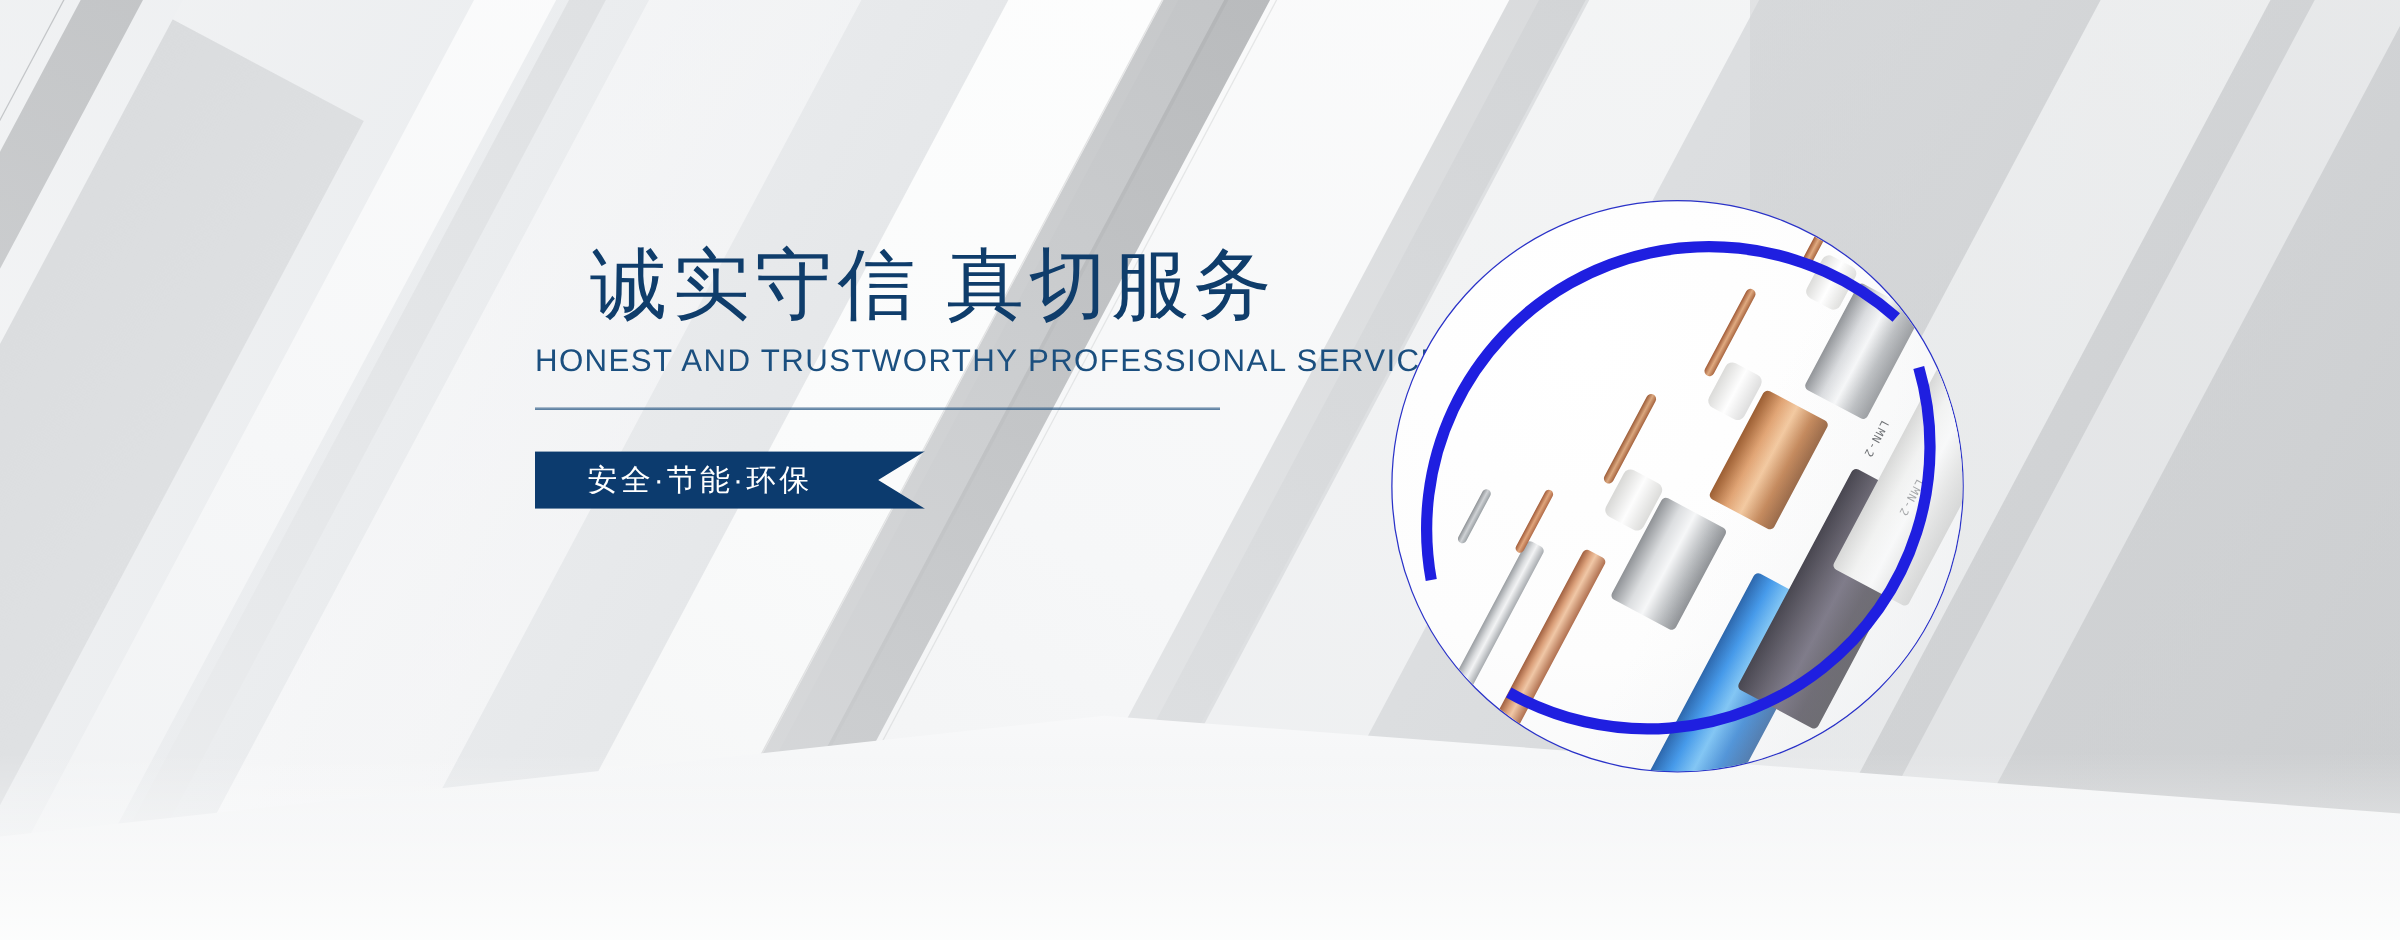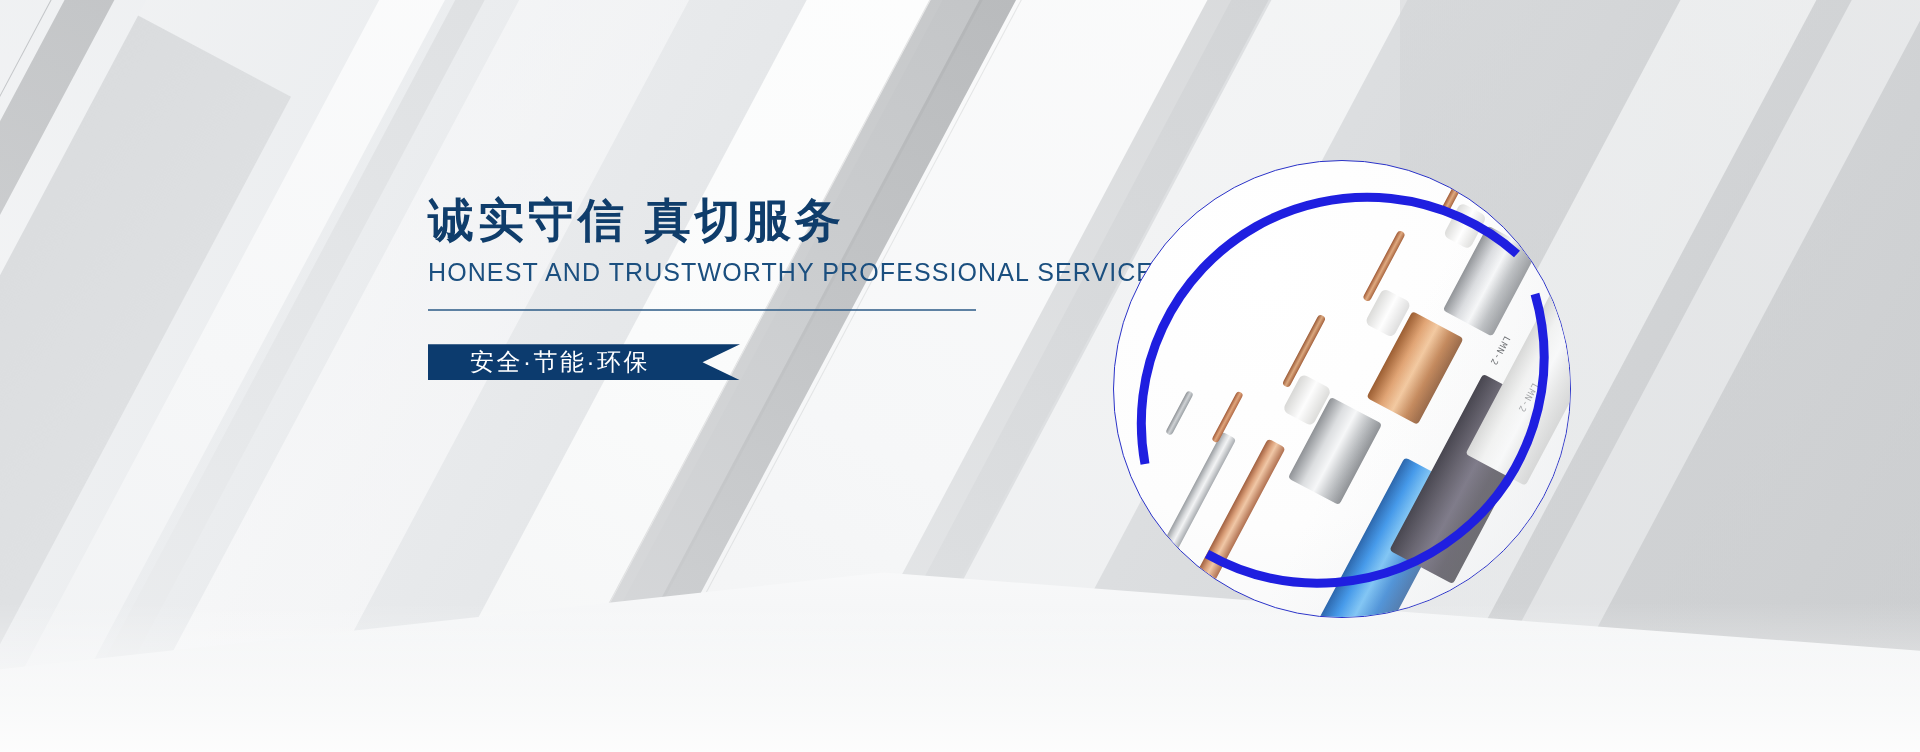--- a/index.html
+++ b/index.html
@@ -173,26 +173,27 @@
     background:linear-gradient(180deg,rgba(255,255,255,0) 0%,rgba(255,255,255,.85) 100%);
   }
 
   
   .text-block {
     position:absolute;
     left:428px; top:196px;
     width:640px;
   }
   .headline {
-    font-size:46px;
-    font-weight:bold;
+    font-size:62px;
+    font-weight:normal;
     letter-spacing:4px;
     color:#0f3d6b;
     line-height:1.05;
     white-space:nowrap;
+    margin-left:44px;
   }
   .subheadline {
     margin-top:14px;
     font-size:25px;
     letter-spacing:1.1px;
     color:#1b4f7f;
     white-space:nowrap;
   }
   .rule {
     height:1px;
@@ -207,21 +208,21 @@
     letter-spacing:1.6px;
     color:#14406e;
     padding:17px 0 16px 0;
     white-space:nowrap;
   }
 
   .ribbon {
     position:relative;
     margin-top:33px;
     width:312px;
-    height:36px;
+    height:46px;
     background:#0c3b6e;
     clip-path:polygon(0 0, 100% 0, 88% 50%, 100% 100%, 0 100%);
     display:flex;
     align-items:center;
   }
   .ribbon-label {
     color:#ffffff;
     font-size:24px;
     letter-spacing:2.5px;
     padding-left:42px;

